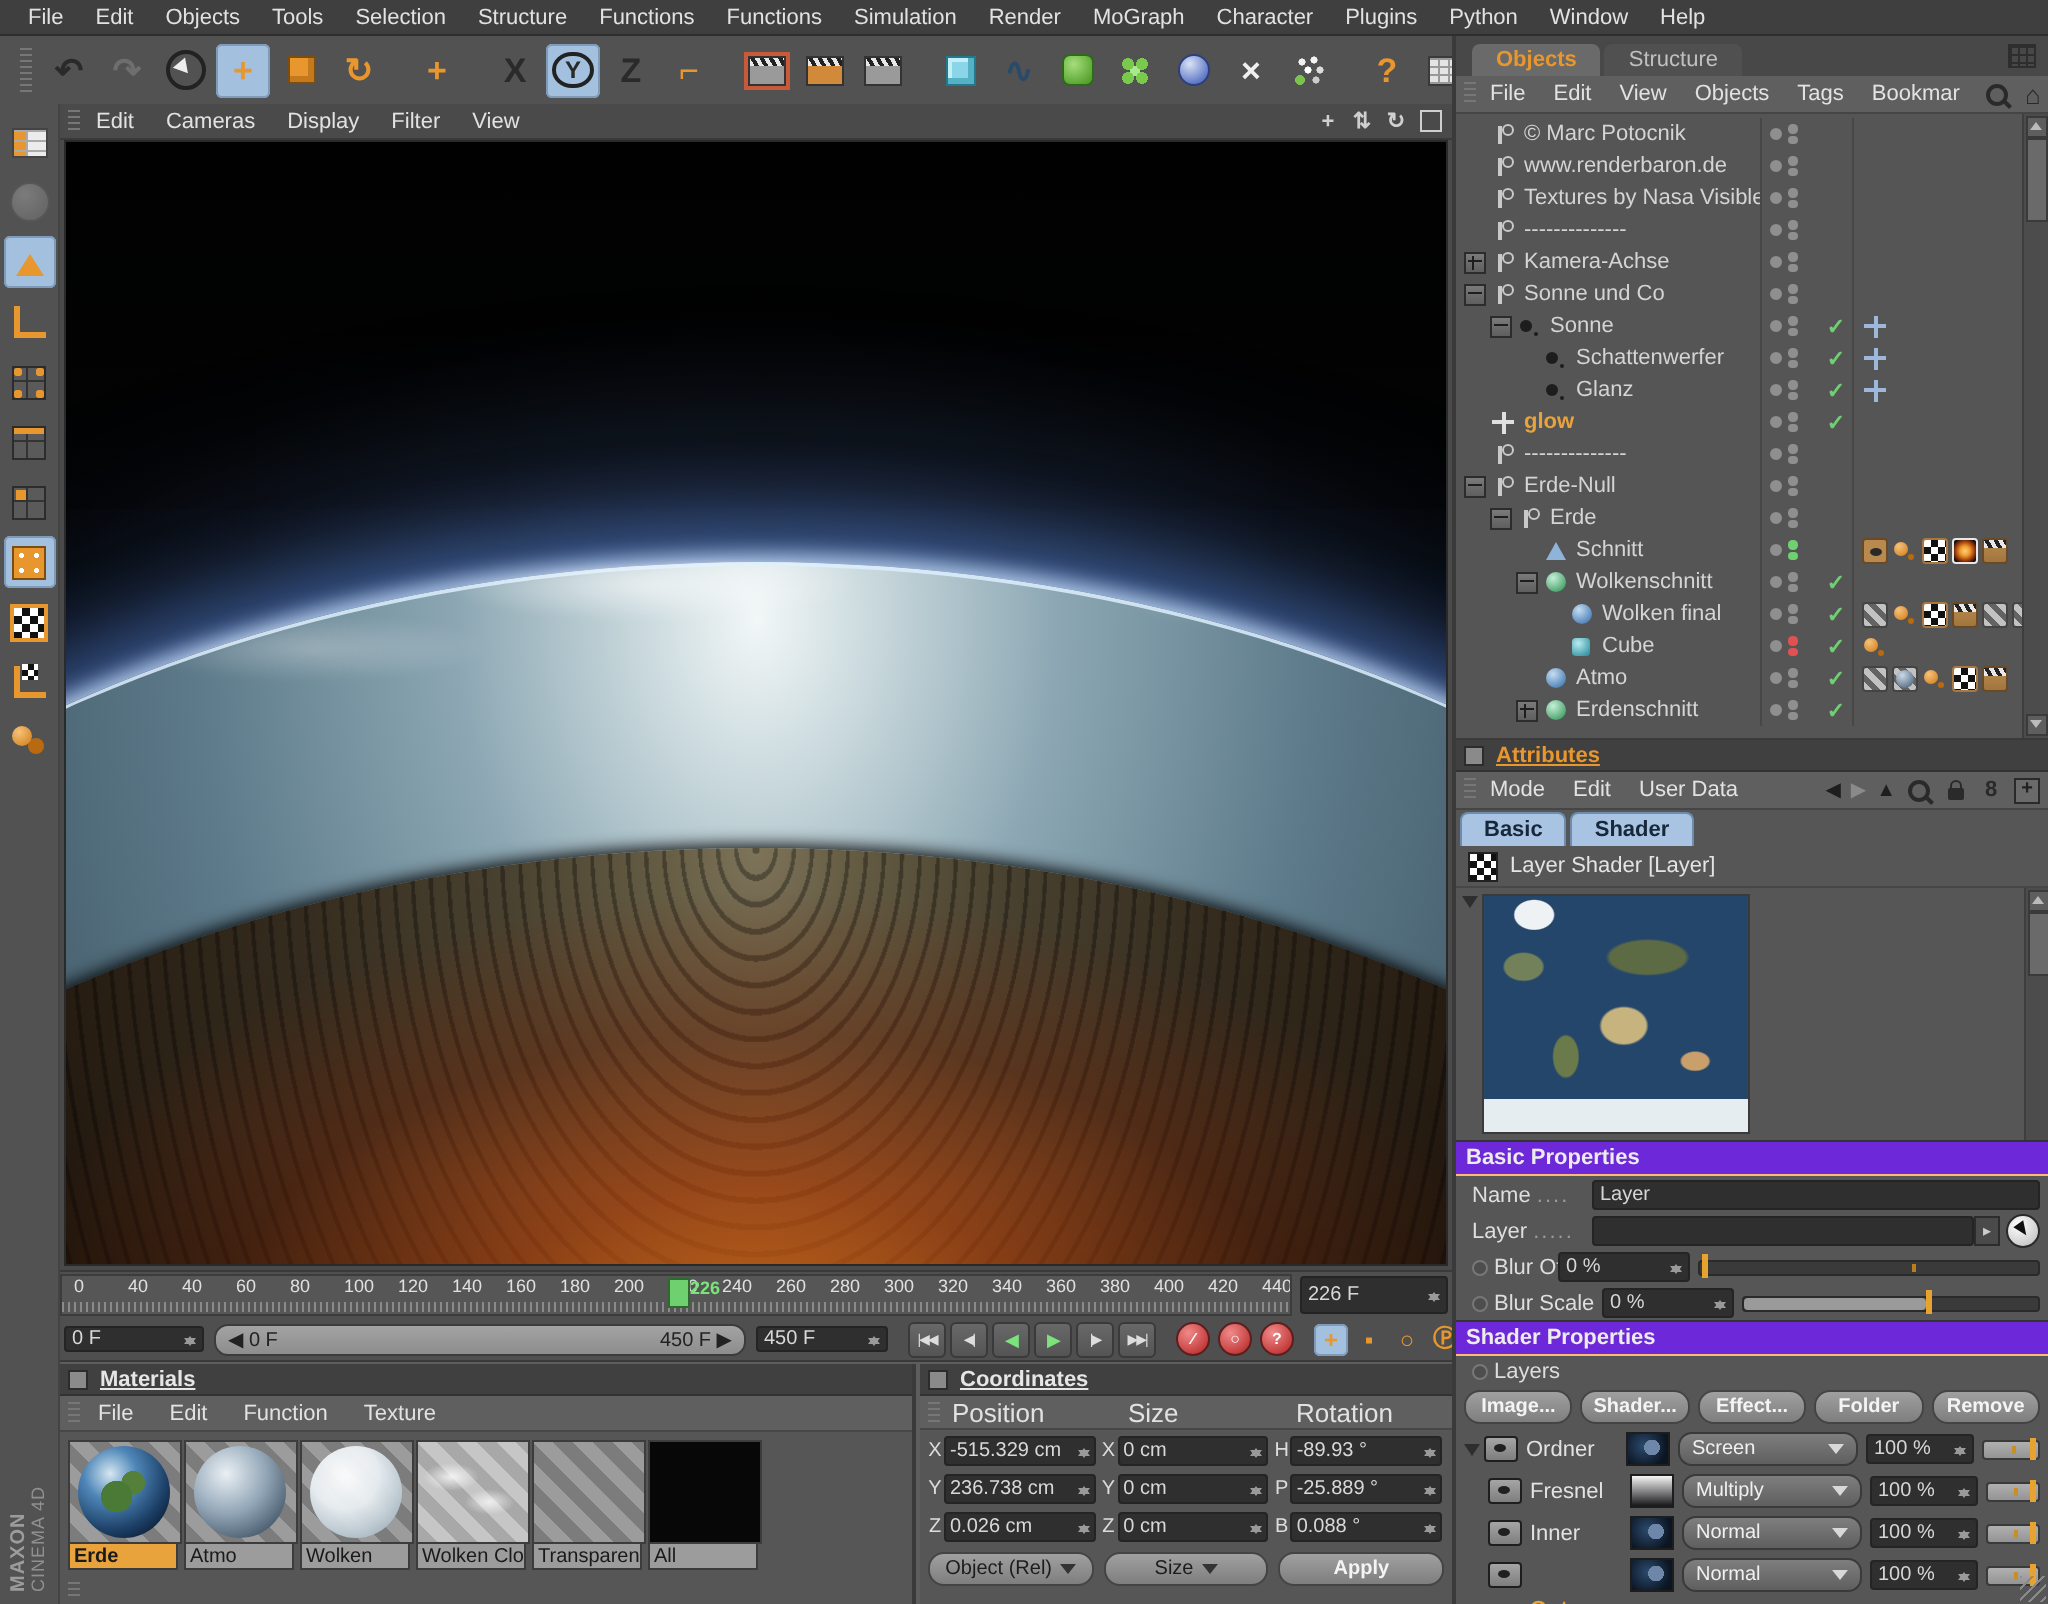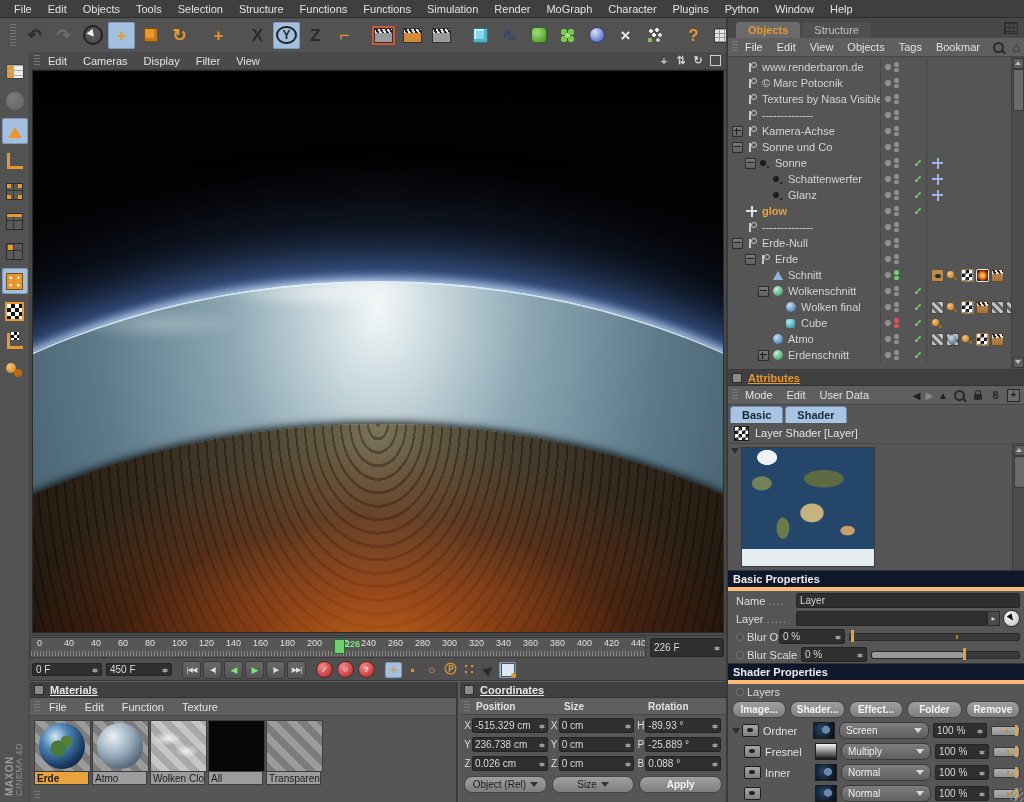--- a/index.html
+++ b/index.html
@@ -196,21 +196,21 @@
     radial-gradient(circle at 50% 50%,#ffe09a 0%,#ffab3a 16%,#d8610f 38%,#692103 62%,#000 82%);}
   .mat-th.black{background:#070707;}
   .mat-name{height:13px;background:#9c9c9c;color:#1a1a1a;font-size:10px;line-height:13px;padding:0 2px;
     white-space:nowrap;overflow:hidden;border:1px solid #3c3c3c;border-top:none;box-sizing:border-box;}
   .mat.sel .mat-name{background:#e8a33d;font-weight:bold;}
   .pfoot{height:12px;display:flex;align-items:center;padding-left:4px;}
 
   
   #coords{position:absolute;left:460px;top:682px;width:266px;height:120px;background:#565656;box-sizing:border-box;}
   #coordhead{display:flex;align-items:center;height:16px;background:#5f5f5f;border-bottom:1px solid #474747;padding-left:4px;}
-  #coordhead .ch{font-weight:bold;color:#e2e2e2;font-size:10px;}
+  #coordhead .ch{font-weight:normal;color:#e2e2e2;font-size:13px;}
   .crow{display:flex;align-items:center;height:17px;padding:0 3px;margin-top:2px;}
   .axl{width:9px;font-size:10px;color:#ddd;text-align:center;flex:none;}
   .cfld{flex:1;height:13px;background:#2f2f2f;border:1px solid #242424;border-radius:2px;color:#d8d8d8;
     font-size:10px;display:flex;align-items:center;justify-content:space-between;padding:0 2px;margin-right:2px;min-width:0;}
   .cfld .v{overflow:hidden;white-space:nowrap;}
   .crow-btm{display:flex;align-items:center;margin-top:4px;padding:0 4px;gap:5px;}
   .pill{flex:1;height:15px;border-radius:8px;background:linear-gradient(#a0a0a0,#7e7e7e);border:1px solid #444;
     color:#1c1c1c;font-size:10px;display:flex;align-items:center;justify-content:center;gap:4px;}
   .pill.light{color:#f4f4f4;font-weight:bold;}
   .pill .dn{width:0;height:0;border:4px solid transparent;border-top:5px solid #333;margin-top:4px;}
@@ -311,22 +311,22 @@
   #preview .fold{position:absolute;left:3px;top:4px;width:0;height:0;border:4px solid transparent;border-top:6px solid #2e2e2e;}
   #map{position:absolute;left:13px;top:3px;width:132px;height:118px;border:1px solid #3a3a3a;background-color:#24466b;
     background-image:
       linear-gradient(transparent 0 86%,#e6edf0 86%),
       radial-gradient(ellipse 16px 12px at 19% 8%,#eef2f4 60%,transparent 65%),
       radial-gradient(ellipse 34px 15px at 62% 26%,#5d6b44 55%,transparent 62%),
       radial-gradient(ellipse 20px 16px at 53% 55%,#c7b37e 55%,transparent 62%),
       radial-gradient(ellipse 11px 18px at 31% 68%,#6b7a4a 55%,transparent 62%),
       radial-gradient(ellipse 17px 12px at 15% 30%,#72815a 55%,transparent 62%),
       radial-gradient(ellipse 12px 8px at 80% 70%,#c9a06b 55%,transparent 65%);}
-  .sect{height:16px;background:#0f172a;color:#ececec;font-weight:bold;font-size:11px;display:flex;align-items:center;
-    padding:0 5px;border-top:1px solid #333;border-bottom:4px solid #fdba74;}
+  .sect{height:16px;background:#6d28d9;color:#ececec;font-weight:bold;font-size:11px;display:flex;align-items:center;
+    padding:0 5px;border-top:1px solid #333;border-bottom:1px solid #fdba74;}
   .arow{display:flex;align-items:center;height:17px;padding:0 4px 0 8px;margin-top:1px;}
   .albl{width:60px;flex:none;color:#dedede;font-size:11px;white-space:nowrap;overflow:hidden;}
   .albl .dots{color:#9a9a9a;letter-spacing:1px;}
   .bullet{width:6px;height:6px;border:1px solid #777;border-radius:50%;margin-right:3px;flex:none;background:#4e4e4e;}
   .fld{background:#2f2f2f;border:1px solid #242424;border-radius:2px;color:#d6d6d6;font-size:10px;
     height:13px;display:flex;align-items:center;padding:0 3px;box-sizing:content-box;}
   .fld.grow{flex:1;}
   .valfld{width:58px;justify-content:space-between;flex:none;margin-right:4px;}
   .slider{flex:1;height:6px;background:#3a3a3a;border:1px solid #2a2a2a;border-radius:2px;position:relative;}
   .slider .th{position:absolute;width:3px;height:12px;top:-4px;background:#e8a32e;}
@@ -566,20 +566,24 @@
       <span>226 F</span>
       <span class="spin"></span>
     </div>
   </div>
 
   <div id="transport">
     <div class="framefld" style="width:62px">
       <span>0 F</span>
       <span class="spin"></span>
     </div>
+    <div id="rangebar">
+      <span>◀ <span>0 F</span></span>
+      <span><span>450 F</span> ▶</span>
+    </div>
     <div class="framefld" style="width:58px">
       <span>450 F</span>
       <span class="spin"></span>
     </div>
     <span class="gap"></span>
     <span id="tpgroup" style="display:flex">
         <span class="tpb">|◀◀</span>
         <span class="tpb">◀|</span>
         <span class="tpb green">◀</span>
         <span class="tpb green">▶</span>
@@ -631,30 +635,36 @@
           </div>
           <div class="mat-name">Erde</div>
         </div>
         <div class="mat">
           <div class="mat-th">
             <div class="ball atmo"></div>
           </div>
           <div class="mat-name">Atmo</div>
         </div>
         <div class="mat">
+          <div class="mat-th">
+            <div class="ball wolken"></div>
+          </div>
+          <div class="mat-name">Wolken</div>
+        </div>
+        <div class="mat">
           <div class="mat-th flatlight"></div>
           <div class="mat-name">Wolken Clo</div>
+        </div>
+        <div class="mat">
+          <div class="mat-th"></div>
+          <div class="mat-name">Transparen</div>
         </div>
         <div class="mat">
           <div class="mat-th black"></div>
           <div class="mat-name">All</div>
-        </div>
-        <div class="mat">
-          <div class="mat-th"></div>
-          <div class="mat-name">Transparen</div>
         </div>
       </div>
     <div class="pfoot">
       <span class="drag" style="height:9px"></span>
     </div>
   </div>
 
   <div id="coords">
     <div class="ptitle">
       <span class="wbox"></span>
@@ -757,38 +767,38 @@
       <span class="micon home">⌂</span>
 
     </div>
     <div id="tree">
       <div id="treerows">
           <div class="trow">
             <span class="tname">
               <span style="width: 4px; flex: 0 0 auto;"></span>
               <span class="exp none"></span>
               <span class="oi oi-null"></span>
-              <span class="tlabel">www.renderbaron.de</span>
+              <span class="tlabel">© Marc Potocnik</span>
             </span>
             <span class="c-dots">
               <span class="laydot"></span>
               <span class="vdots">
                 <span class="vdot"></span>
                 <span class="vdot"></span>
               </span>
             </span>
             <span class="c-check"></span>
             <span class="c-tags"></span>
           </div>
           <div class="trow">
             <span class="tname">
               <span style="width: 4px; flex: 0 0 auto;"></span>
               <span class="exp none"></span>
               <span class="oi oi-null"></span>
-              <span class="tlabel">© Marc Potocnik</span>
+              <span class="tlabel">www.renderbaron.de</span>
             </span>
             <span class="c-dots">
               <span class="laydot"></span>
               <span class="vdots">
                 <span class="vdot"></span>
                 <span class="vdot"></span>
               </span>
             </span>
             <span class="c-check"></span>
             <span class="c-tags"></span>

